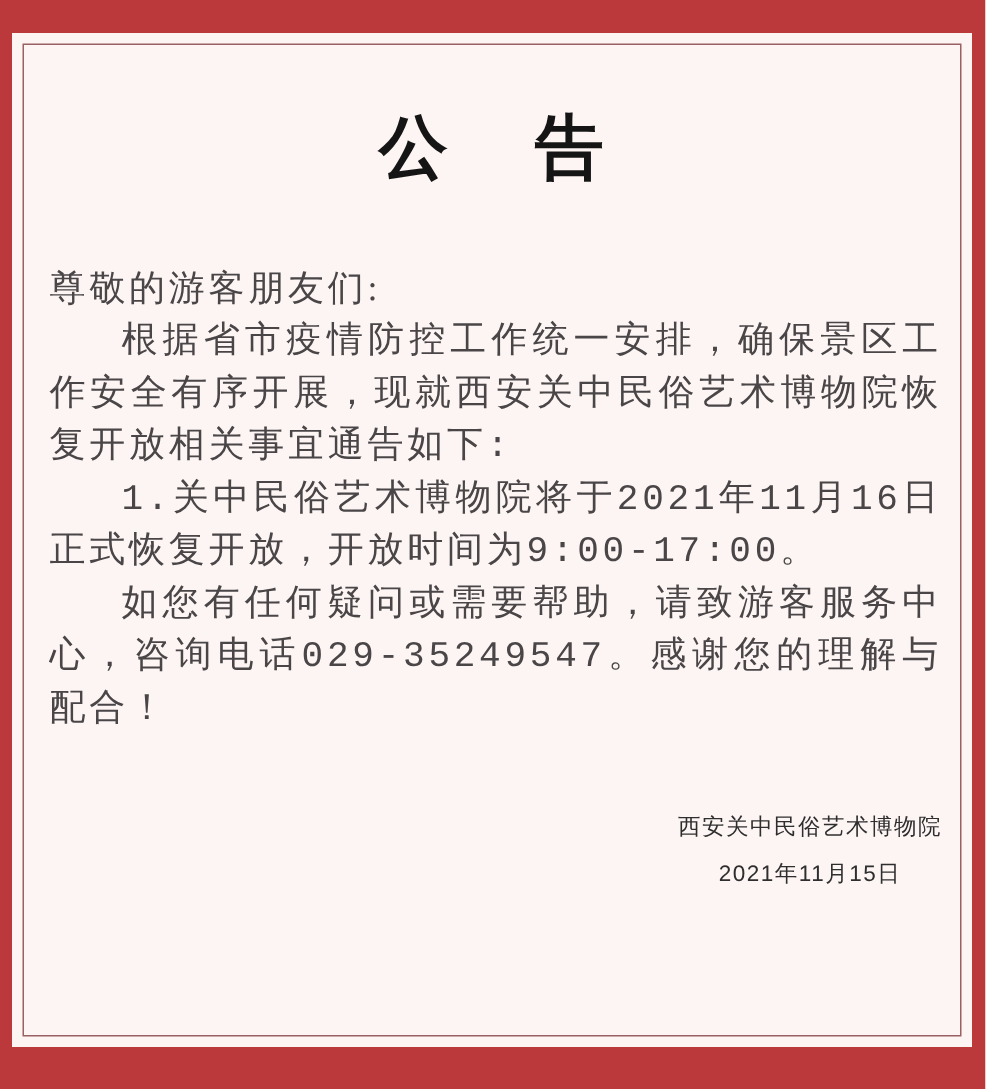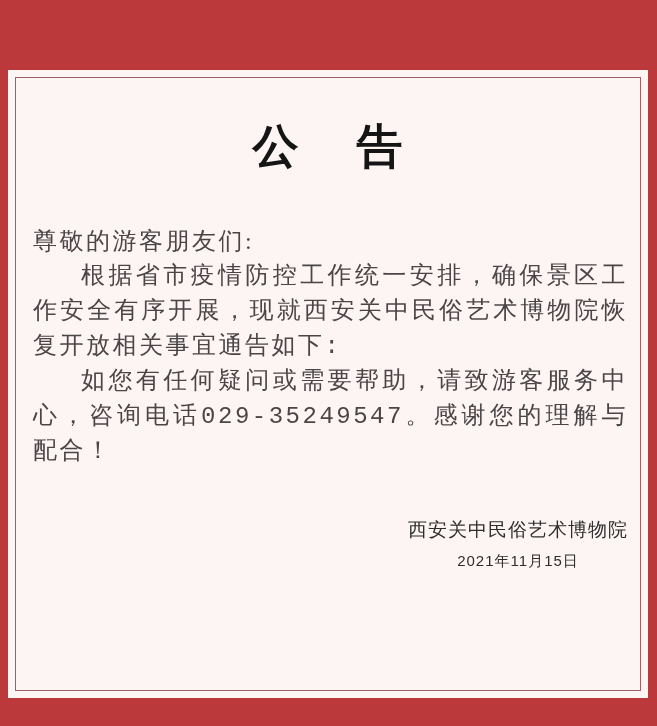--- a/index.html
+++ b/index.html
@@ -18,21 +18,20 @@
     background: #bc393b;
   }
 
   .panel {
     position: absolute;
     left: 8px;
     top: 22px;
     right: 9px;
     bottom: 28px;
     background: #fdf5f4;
-    margin-top: 48px;
   }
 
   .panel-frame {
     position: absolute;
     inset: 7px;
     border: 1px solid #9a6162;
     padding: 20px 12px 0 17px;
   }
 
   .title {
@@ -65,21 +64,21 @@
 
   .sig-block {
     margin-top: 46px;
     float: right;
     text-align: center;
     font-family: "Liberation Sans", sans-serif;
     color: #2e2e2e;
   }
 
   .sig-name {
-    font-size: 19px;
+    font-size: 15px;
     font-weight: 500;
     letter-spacing: 1px;
     line-height: 30px;
   }
 
   .sig-date {
     font-size: 15px;
     letter-spacing: 1px;
     line-height: 32px;
   }
@@ -91,20 +90,21 @@
   <div class="panel">
     <div class="panel-frame">
 
       <h1 class="title">公　告</h1>
 
       <div class="body-text">
         <p class="salutation">尊敬的游客朋友们:</p>
 
         <p class="para">根据省市疫情防控工作统一安排，确保景区工作安全有序开展，现就西安关中民俗艺术博物院恢复开放相关事宜通告如下:</p>
 
+        <p class="para">1.关中民俗艺术博物院将于2021年11月16日正式恢复开放，开放时间为9:00-17:00。</p>
 
 
         <p class="para">如您有任何疑问或需要帮助，请致游客服务中心，咨询电话029-35249547。感谢您的理解与配合！</p>
       </div>
 
       <div class="sig-block">
         <div class="sig-name">西安关中民俗艺术博物院</div>
         <div class="sig-date">2021年11月15日</div>
       </div>
 

